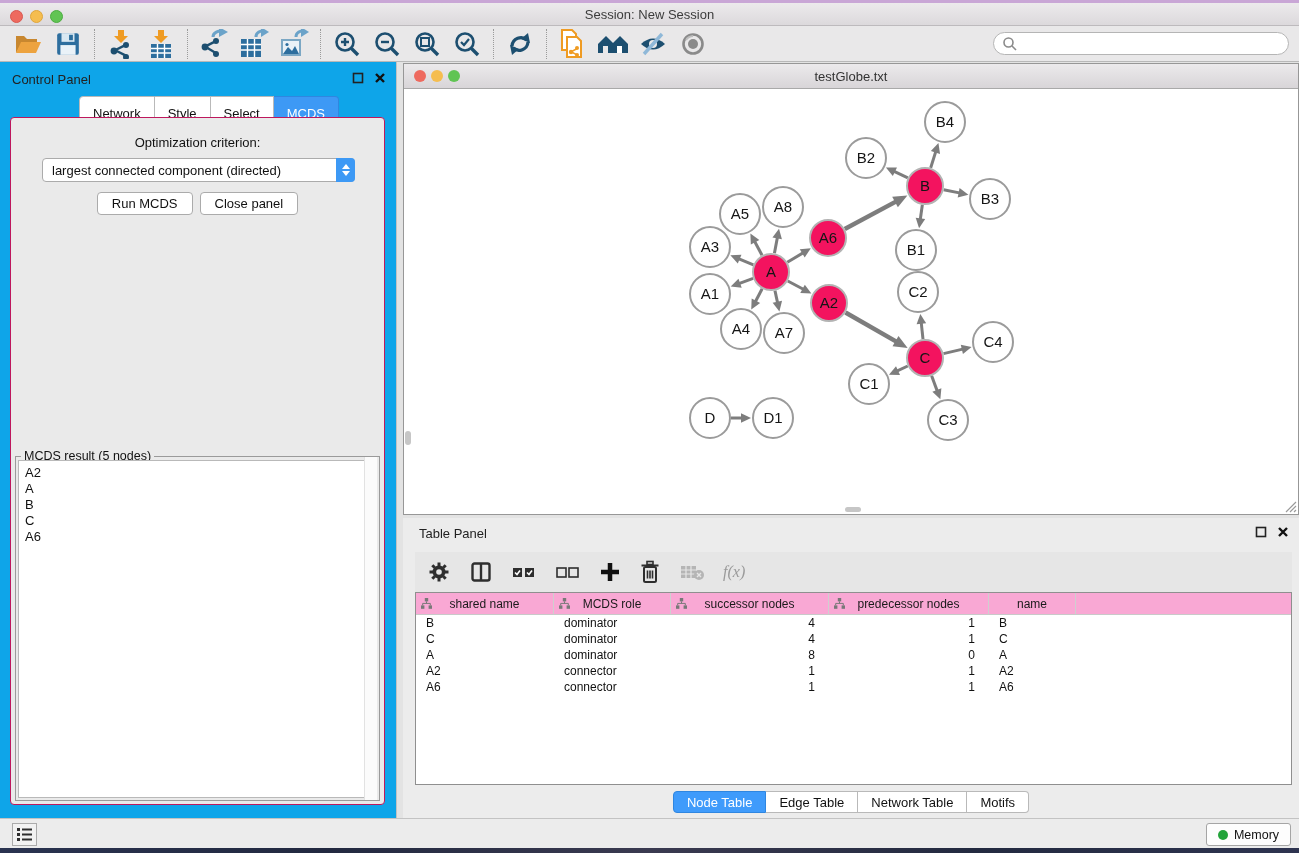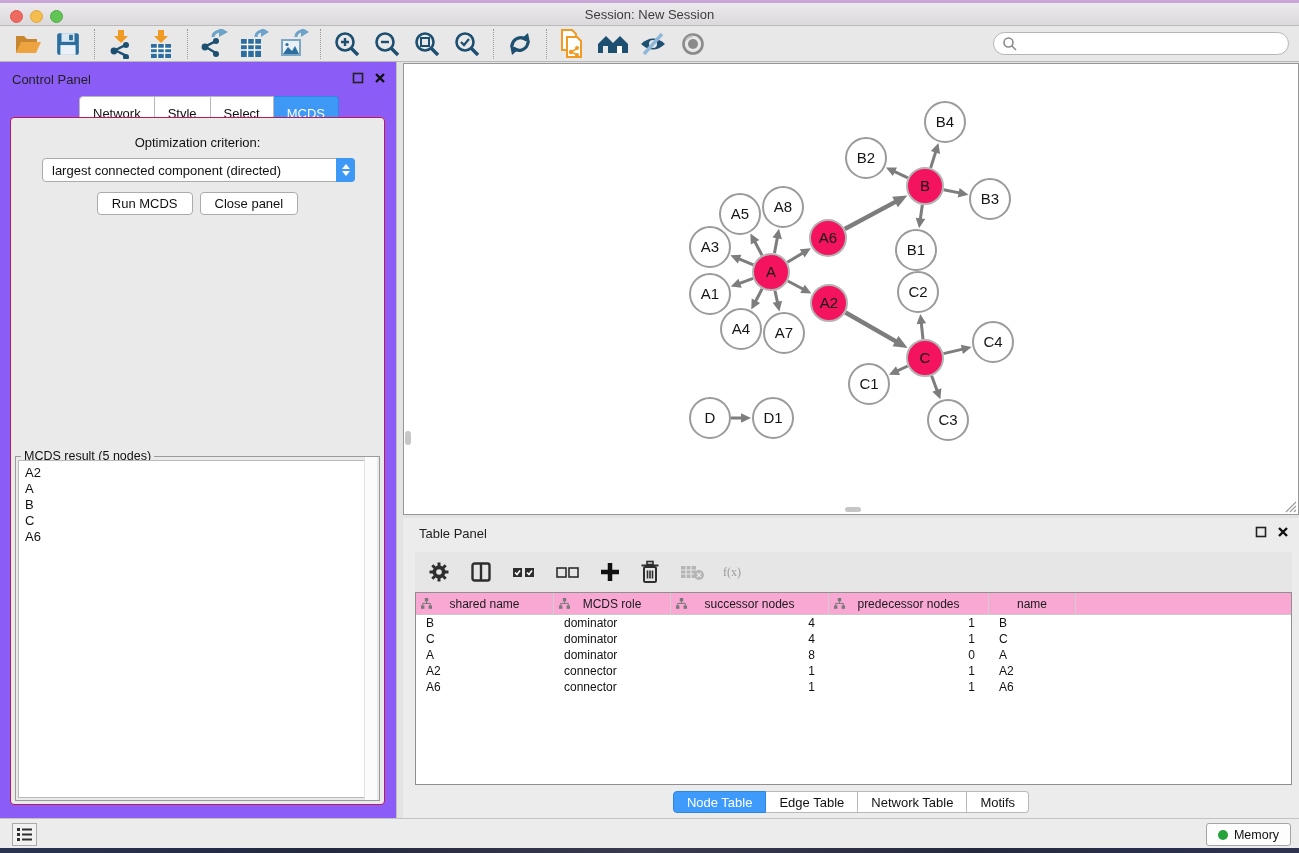--- a/index.html
+++ b/index.html
@@ -20,21 +20,21 @@
 
   #toolbar { left:0; top:26px; width:1299px; height:36px; background:#e9e8e9;
     border-bottom:1px solid #b8b8b8; display:flex; align-items:center; padding-left:8px; }
   .tbtn { width:40px; height:32px; display:flex; align-items:center; justify-content:center; }
   .tsep { width:1px; height:30px; border-left:1px dotted #9a9a9a; margin:0 6px; }
   #search-box { position:absolute; right:10px; top:32px; width:296px; height:23px;
     background:#fff; border:1px solid #b5b5b5; border-radius:12px;
     display:flex; align-items:center; padding-left:8px; }
 
   
-  #control-panel { left:0; top:62px; width:397px; height:756px; background:#8b5cf6;
+  #control-panel { left:0; top:62px; width:397px; height:756px; background:#0ea5e9;
     border-right:1px solid #c2c2c2; }
   #cp-title { left:12px; top:10px; font-size:13px; color:#222; }
   .panel-icons { position:absolute; right:10px; top:10px; display:flex; gap:10px; }
   #cp-tabs { left:79px; top:34px; display:flex; }
   .cp-tab { height:22px; padding:16px 13px; background:#fff; border:1px solid #b9b9b9;
     border-left:none; font-size:13px; color:#111; display:flex; align-items:center; }
   .cp-tab:first-child { border-left:1px solid #b9b9b9; border-radius:4px 0 0 4px; }
   .cp-tab:last-child { border-radius:0 4px 4px 0; }
   .cp-tab.active { background:#3d99f5; border-color:#2f86e0; color:#fff; }
   #cp-content { left:10px; top:55px; width:375px; height:688px; background:#eaeaea;
@@ -72,21 +72,21 @@
   #resize-grip { position:absolute; right:1px; bottom:1px; }
   .scroll-dot-v { position:absolute; left:1px; top:342px; width:6px; height:14px; background:#c6c6c6; border-radius:3px; }
   .scroll-dot-h { position:absolute; left:441px; bottom:2px; width:16px; height:5px; background:#c6c6c6; border-radius:3px; }
 
   
   #table-panel { left:403px; top:518px; width:896px; height:300px; background:#ececec; }
   #tp-title { left:16px; top:8px; font-size:13px; color:#222; }
   #tp-toolbar { left:12px; top:34px; width:877px; height:40px; background:#e6e6e6;
     display:flex; align-items:center; padding-left:12px; gap:18px; }
   .tp-icon { display:flex; align-items:center; justify-content:center; }
-  #fx-label { font-family:"Liberation Serif", serif; font-size:12px; color:#9a9a9a; }
+  #fx-label { font-family:"Liberation Serif", serif; font-style:italic; font-size:16px; color:#9a9a9a; }
   #node-table { left:12px; top:74px; width:877px; height:193px; background:#fff;
     border:1px solid #8f8f8f; overflow:hidden; }
   .trow { display:grid; grid-template-columns:138px 117px 158px 160px 87px auto; }
   #table-header { background:#f9a8d4; border-bottom:1px solid #c9c9c9; height:22px; }
   .hcell { position:relative; border-right:1px solid #cfcfcf; display:flex;
     align-items:center; justify-content:center; font-size:12px; color:#1a1a1a; }
   .hcell .tree-ic { position:absolute; left:5px; top:5px; }
   .drow { height:16px; }
   .dcell { font-size:12px; color:#111; display:flex; align-items:center; }
   .c-left { padding-left:10px; }
@@ -310,20 +310,26 @@
           <div>B</div>
           <div>C</div>
           <div>A6</div>
         </div>
       <div id="mcds-scroll"></div>
     </div>
   </div>
 </div>
 
 <div id="network-window" class="abs">
+  <div id="nw-titlebar">
+    <span class="ntl" style="left:10px;background:#ee6a5f"></span>
+    <span class="ntl" style="left:27px;background:#f5bd4f"></span>
+    <span class="ntl" style="left:44px;background:#61c454"></span>
+    <span>testGlobe.txt</span>
+  </div>
   <div id="nw-canvas">
     <svg id="graph-svg" width="894" height="425" viewBox="0 0 894 425">
         <line x1="349.1268773384672" y1="189.4460442385856" x2="334.2207199918939" y2="194.82203541275956" stroke="#7d7d7d" stroke-width="3"></line>
         <polygon points="326.69519466072217,197.53615930269035 334.4736269907283,189.62818924157384 337.73057565864525,198.6588196389799" fill="#7d7d7d"></polygon>
         <line x1="383.7567017047843" y1="191.95616815255713" x2="400.3059132771599" y2="200.80143640675792" stroke="#7d7d7d" stroke-width="3"></line>
         <polygon points="407.3613666265428,204.57245457625564 396.2794390381156,204.0919538740132 400.8046608415128,195.62540985475374" fill="#7d7d7d"></polygon>
         <line x1="349.41920236544723" y1="175.79475506780625" x2="333.7591541598202" y2="169.37670252451645" stroke="#7d7d7d" stroke-width="3"></line>
         <polygon points="326.3567130505348,166.3429151846454 337.4300368410641,165.69368469391299 333.7894920332189,174.57661402505545" fill="#7d7d7d"></polygon>
         <line x1="358.1508177761802" y1="199.81344622525768" x2="350.9723929849787" y2="213.45245332854054" stroke="#7d7d7d" stroke-width="3"></line>
         <polygon points="347.2464215223177,220.53179910759638 347.6562783832104,209.44703400618 356.1514933180774,213.91819976137316" fill="#7d7d7d"></polygon>

